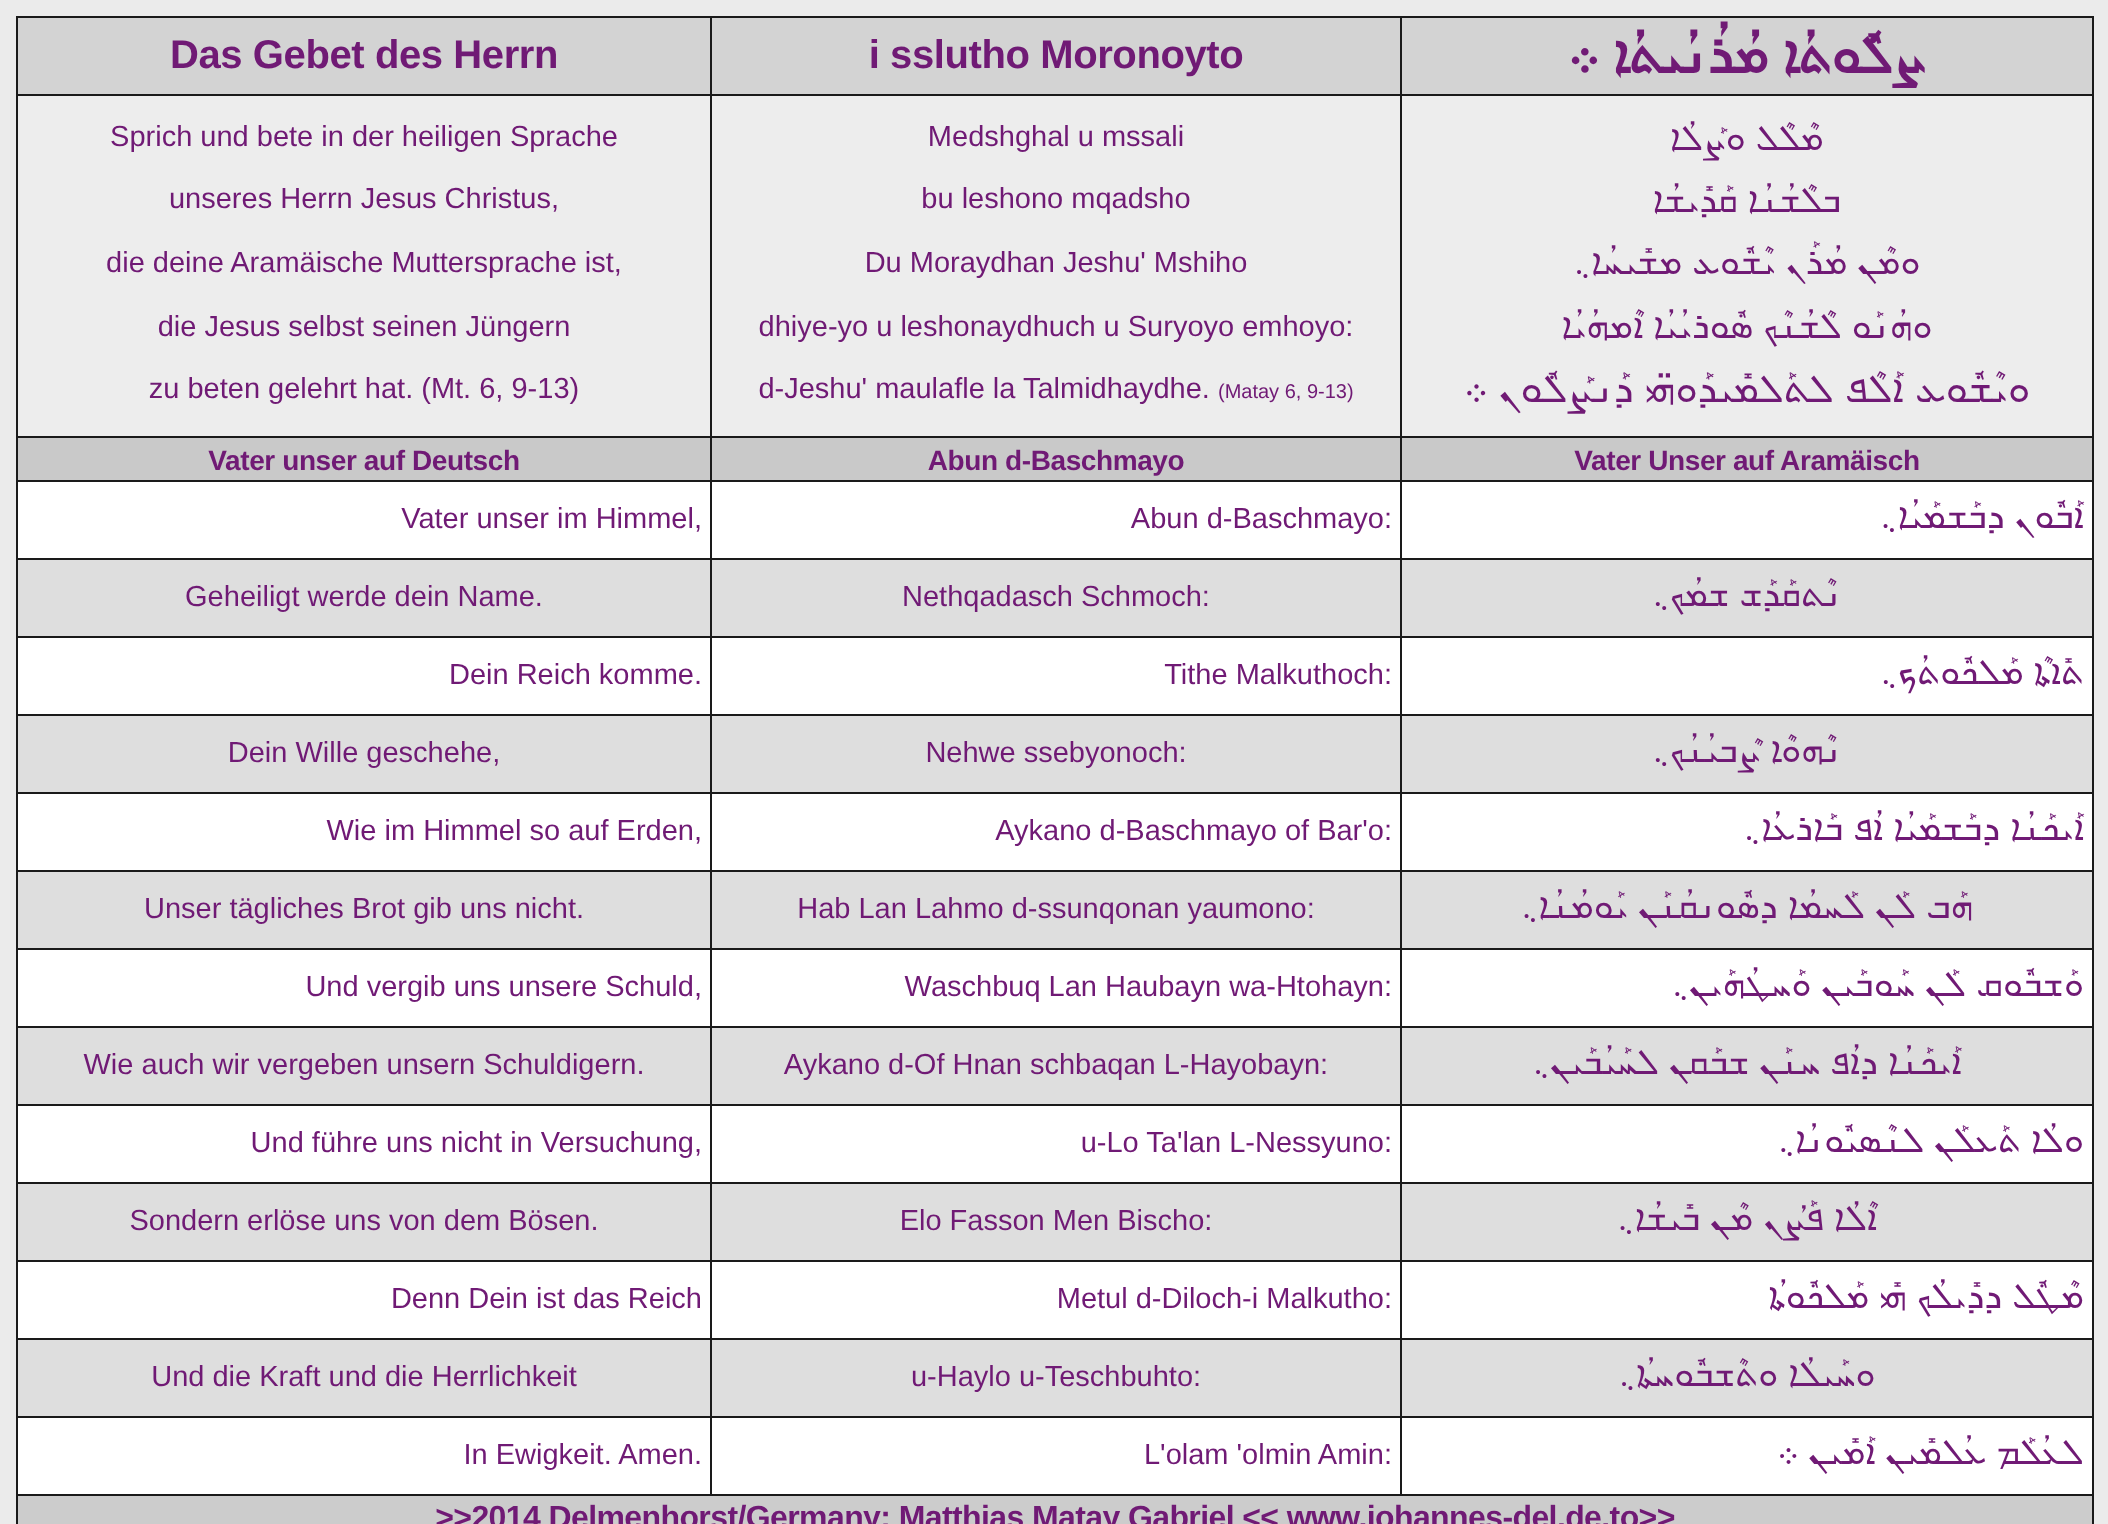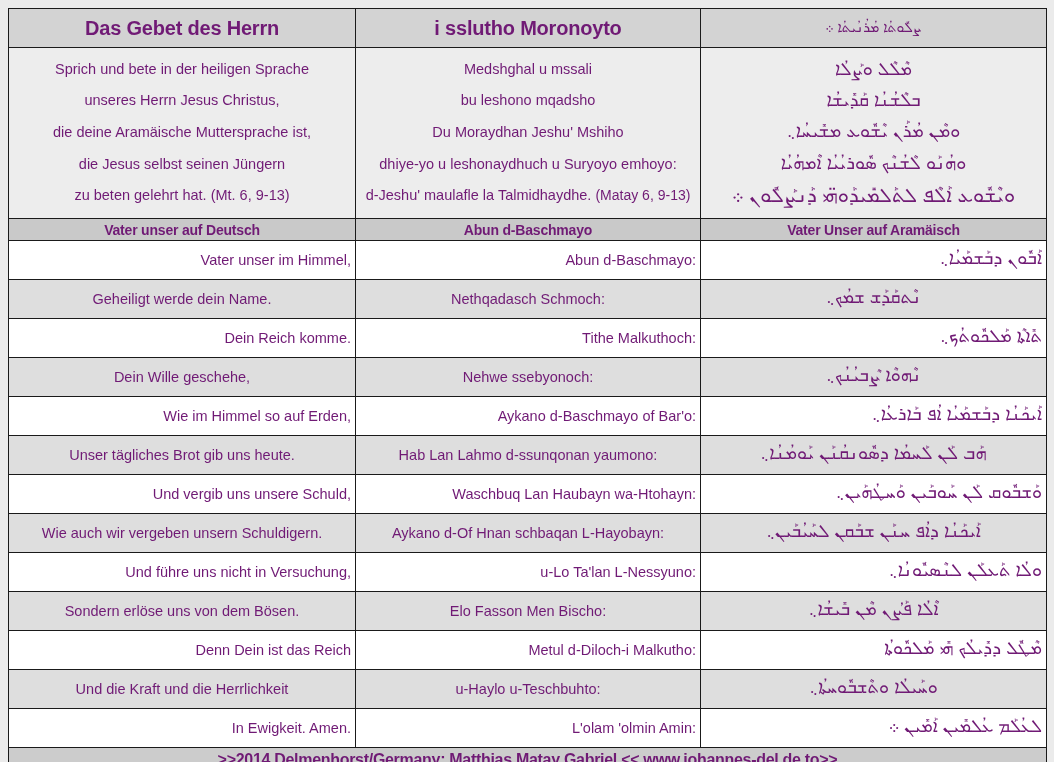--- a/index.html
+++ b/index.html
@@ -44,22 +44,22 @@
 
   
   tr.title-row td {
     background: #d3d3d3;
     height: 36px;
     font-size: 20px;
     font-weight: bold;
     letter-spacing: -0.2px;
   }
   tr.title-row td.syr {
-    font-size: 14px;
-    font-weight: normal;
+    font-size: 26px;
+    font-weight: bold;
     padding-bottom: 2px;
   }
 
   
   td.intro {
     background: #ededed;
     height: 170px;
     padding: 6px 8px;
     vertical-align: middle;
   }
@@ -68,21 +68,21 @@
     flex-direction: column;
     justify-content: space-around;
     height: 158px;
   }
   td.intro .ln {
     font-size: 14.5px;
     line-height: 1.1;
     white-space: nowrap;
   }
   td.intro .ref {
-    font-size: 14px;
+    font-size: 10px;
   }
   td.intro.syr .ln {
     font-size: 18px;
     line-height: 1.15;
     direction: rtl;
     text-align: center;
   }
   td.intro.syr .ln.small {
     font-size: 20px;
   }
@@ -193,21 +193,21 @@
         <td>Dein Wille geschehe,</td>
         <td>Nehwe ssebyonoch:</td>
         <td class="syr">ܢܶܗܘܶܐ ܨܶܒܝܳܢܳܟ܆</td>
       </tr>
       <tr class="prayer odd">
         <td>Wie im Himmel so auf Erden,</td>
         <td>Aykano d-Baschmayo of Bar'o:</td>
         <td class="syr">ܐܰܝܟܰܢܳܐ ܕܒܰܫܡܰܝܳܐ ܐܳܦ ܒܰܐܪܥܳܐ܆</td>
       </tr>
       <tr class="prayer even">
-        <td>Unser tägliches Brot gib uns heute.</td>
+        <td>Unser tägliches Brot gib uns nicht.</td>
         <td>Hab Lan Lahmo d-ssunqonan yaumono:</td>
         <td class="syr">ܗܰܒ ܠܰܢ ܠܰܚܡܳܐ ܕܣܽܘܢܩܳܢܰܢ ܝܰܘܡܳܢܳܐ܆</td>
       </tr>
       <tr class="prayer odd">
         <td>Und vergib uns unsere Schuld,</td>
         <td>Waschbuq Lan Haubayn wa-Htohayn:</td>
         <td class="syr">ܘܰܫܒܽܘܩ ܠܰܢ ܚܰܘܒܰܝܢ ܘܰܚܛܳܗܰܝܢ܆</td>
       </tr>
       <tr class="prayer even">
         <td>Wie auch wir vergeben unsern Schuldigern.</td>

